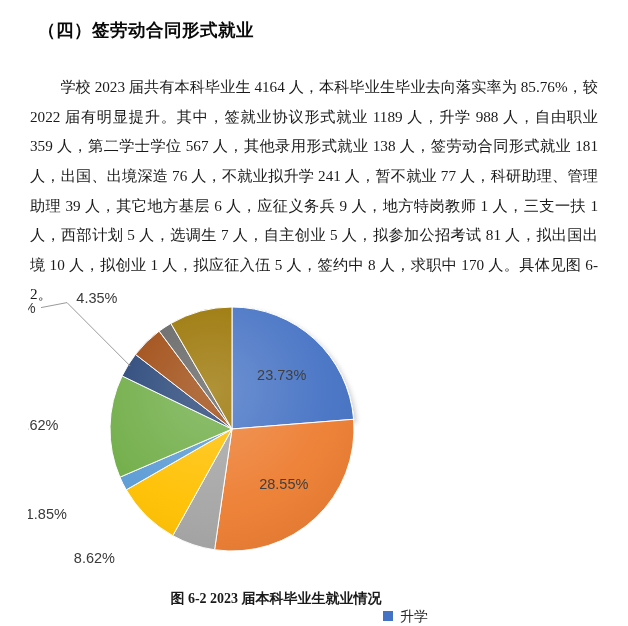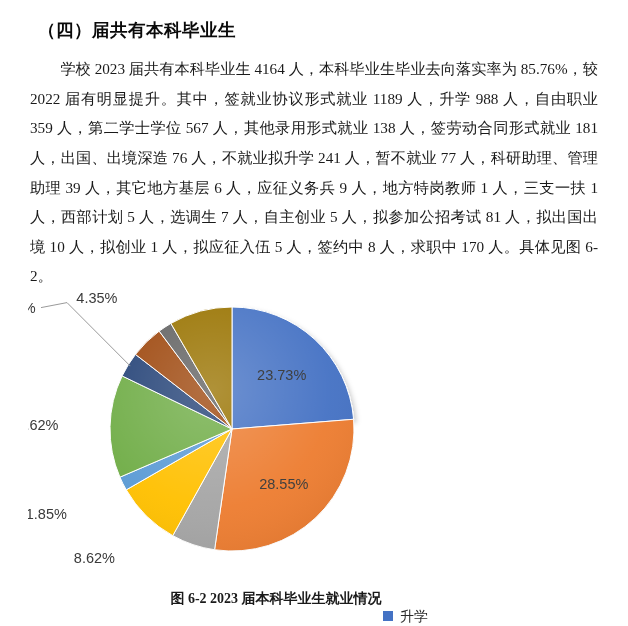--- a/index.html
+++ b/index.html
@@ -26,21 +26,21 @@
     font-size: 17.5px;
     letter-spacing: 0.5px;
     white-space: nowrap;
     color: #0a0a0a;
   }
 
   
   #body-paragraph {
     position: absolute;
     left: 30px;
-    top: 39px;
+    top: 57px;
     width: 568px;
     font-family: "Liberation Serif", "DejaVu Serif", serif;
     font-size: 15.2px;
     line-height: 29.6px;
     text-align: justify;
     text-justify: inter-ideograph;
     text-indent: 2em;
     color: #1a1a1a;
   }
 
@@ -117,21 +117,21 @@
   }
   .leader-line {
     stroke: #9a9a9a;
     stroke-width: 1;
     fill: none;
   }
 </style>
 </head>
 <body>
 
-<div id="section-heading">（四）届共有本科毕业生</div>
+<div id="section-heading">（四）签劳动合同形式就业</div>
 
 <p id="body-paragraph">学校 2023 届共有本科毕业生 4164 人，本科毕业生毕业去向落实率为 85.76%，较 2022 届有明显提升。其中，签就业协议形式就业 1189 人，升学 988 人，自由职业 359 人，第二学士学位 567 人，其他录用形式就业 138 人，签劳动合同形式就业 181 人，出国、出境深造 76 人，不就业拟升学 241 人，暂不就业 77 人，科研助理、管理助理 39 人，其它地方基层 6 人，应征义务兵 9 人，地方特岗教师 1 人，三支一扶 1 人，西部计划 5 人，选调生 7 人，自主创业 5 人，拟参加公招考试 81 人，拟出国出境 10 人，拟创业 1 人，拟应征入伍 5 人，签约中 8 人，求职中 170 人。具体见图 6-2。</p>
 
 <div id="figure-block">
   <div id="chart-area">
     <svg id="pie-svg" width="360" height="290" viewBox="0 0 360 290">
       <defs>
         <filter id="pieShadow" x="-25%" y="-25%" width="160%" height="160%">
           <feDropShadow dx="2.5" dy="3" stdDeviation="2.5" flood-color="#000000" flood-opacity="0.20"></feDropShadow>
         </filter>

